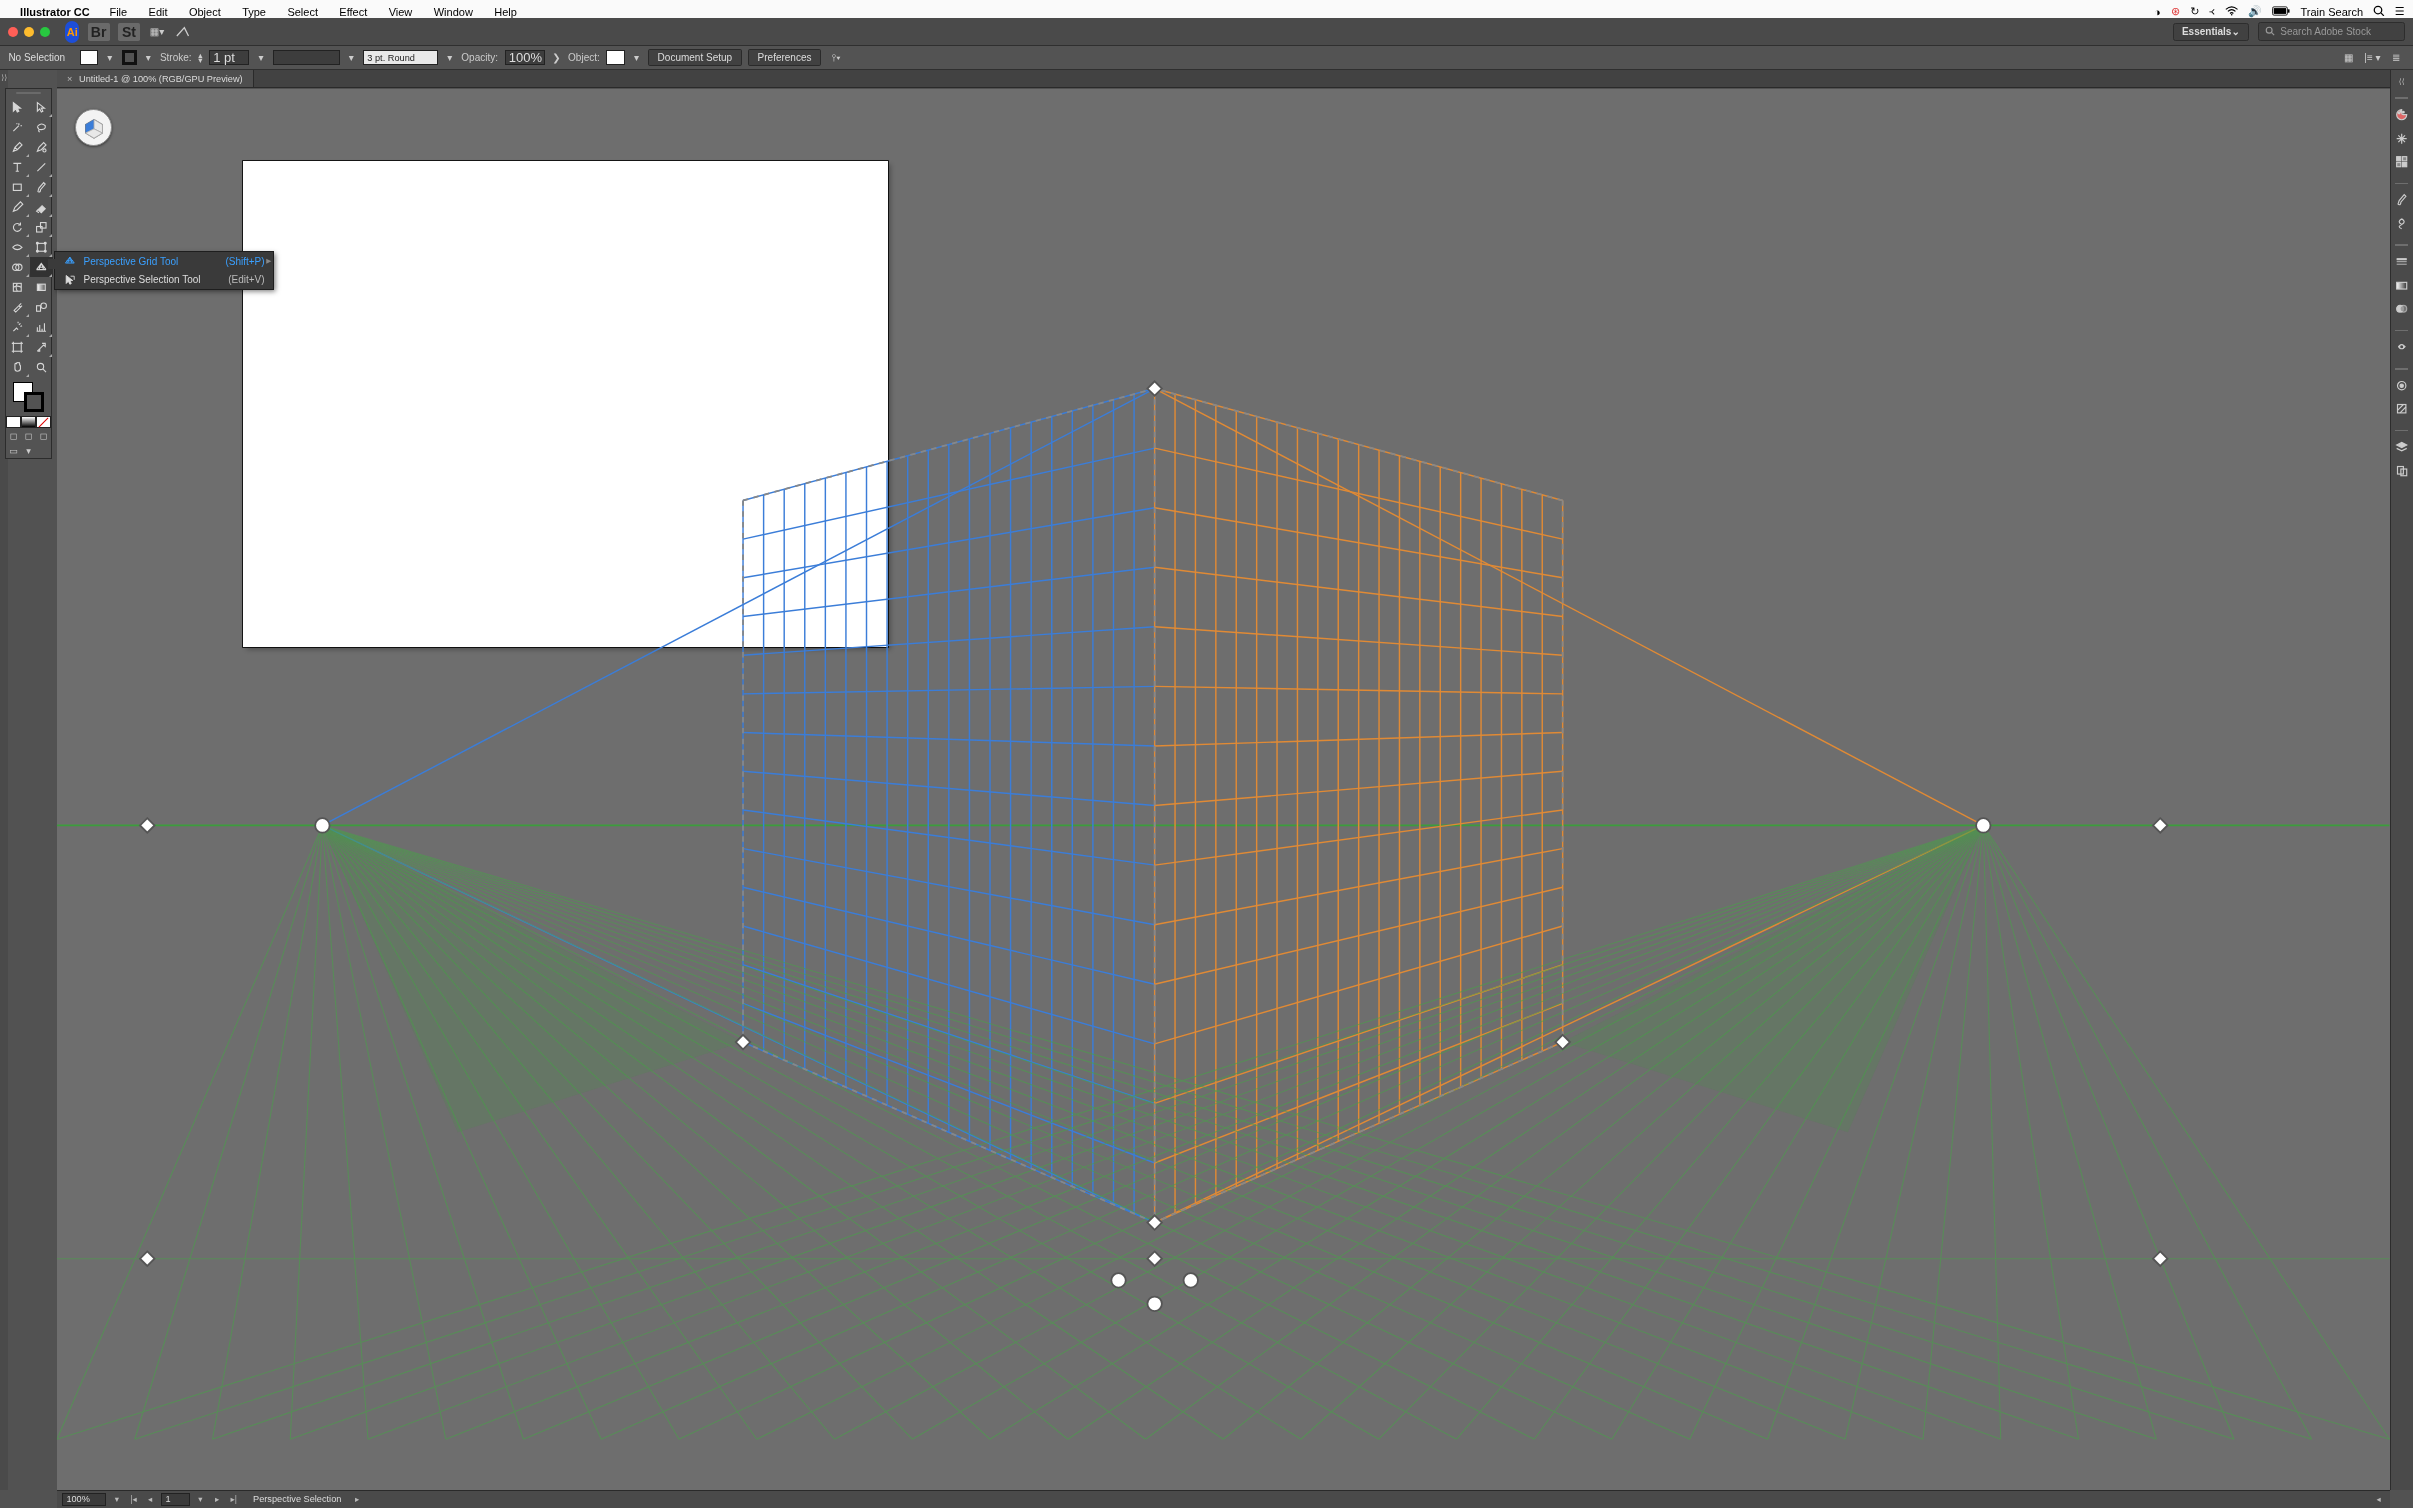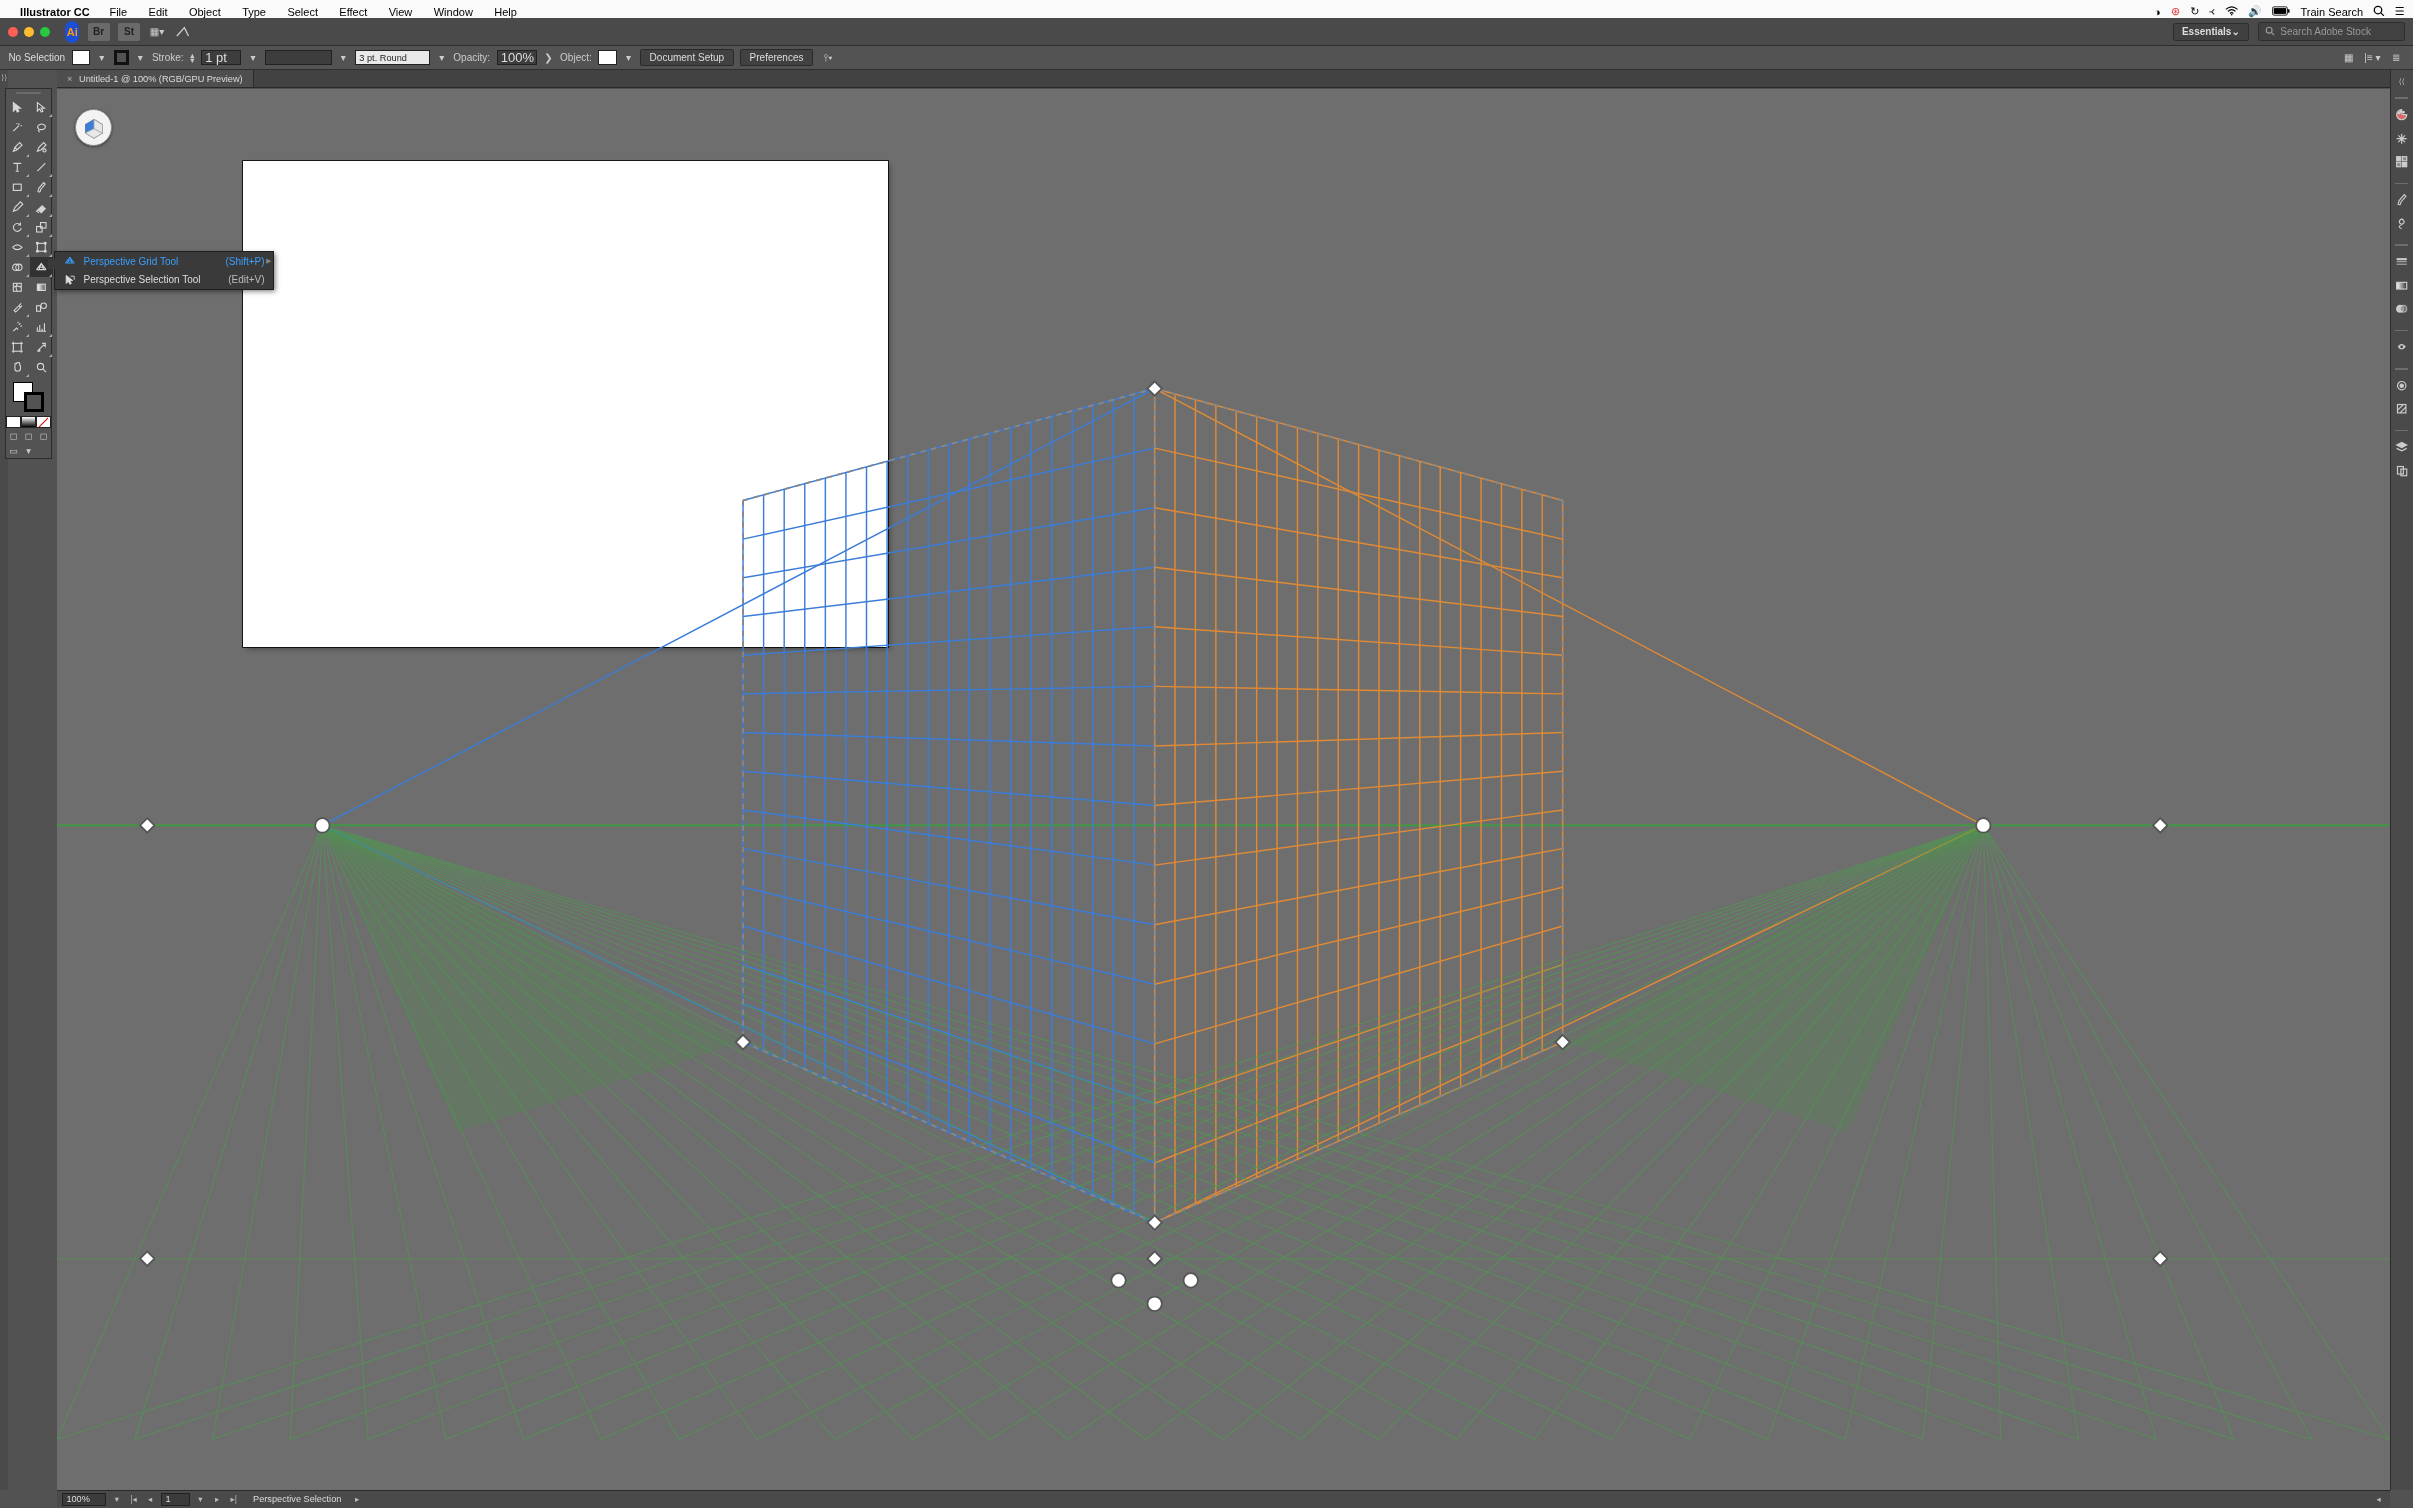--- a/index.html
+++ b/index.html
@@ -12,28 +12,28 @@
   .mac-menubar .menu-item { margin-right:13.4px; cursor:default;padding-left:8px; }
   .mac-menubar .right { margin-left:auto; display:flex; align-items:center; gap:10px; }
   .mac-menubar .right .status-ico { font-size:11px; }
 
   
   .app-bar { position:absolute; top:18.4px; left:0; right:0; height:27px; background:#4a4a4a; display:flex; align-items:center; padding:0 8.4px; gap:8.4px; }
   .traffic { display:flex; gap:5.9px; margin-right:6.7px; }
   .traffic .dot { width:10px; height:10px; border-radius:50%; }
   .dot.red{background:#ff5f57;} .dot.yel{background:#febc2e;} .dot.grn{background:#28c840;}
   .ai-logo { width:14px; height:22px; background:#1d4ed8; color:#ff9a00; font-weight:700; display:flex; align-items:center; justify-content:center; border-radius:10px; font-size:11px; }
-  .chip { width:22px; height:18.4px; background:#6a6a6a; display:flex; align-items:center; justify-content:center; font-size:10px; color:#222; font-weight:600; border-radius:1.7px; }
+  .chip { width:22px; height:18.4px; background:#6a6a6a; display:flex; align-items:center; justify-content:center; font-size:14px; color:#222; font-weight:600; border-radius:1.7px; }
   .app-bar .spacer { flex:1; }
   .workspace-btn { background:#414141; border:0.8px solid #2d2d2d; padding:2.5px 8.4px; border-radius:2.5px; display:flex; align-items:center; gap:0; font-size:10px; color:#ddd;font-weight:bold; }
   .stock-search { background:#414141; border:0.8px solid #2d2d2d; padding:2.5px 6.7px; border-radius:2.5px; width:147px; display:flex; align-items:center; gap:5px; color:#999; font-size:10px; }
 
   
   .ctrl-bar { position:absolute; top:45px; left:0; right:0; height:25px; background:#535353; border-top:0.8px solid #2f2f2f; border-bottom:0.8px solid #2f2f2f; display:flex; align-items:center; padding:0 8.4px; gap:6.7px; color:#ddd; font-size:10px; }
-  .ctrl-bar .sel-label { margin-right:0; }
+  .ctrl-bar .sel-label { margin-right:8px; }
   .swatch-box { width:18.4px; height:15px; border:0.8px solid #222; display:inline-block; }
   .swatch-box.white { background:#fff; }
   .drop-caret { width:10px; text-align:center; color:#ccc; }
   .lbl { color:#ccc; }
   .num-input { width:40px; height:15px; background:#3d3d3d; border:0.8px solid #222; color:#ddd; padding:0 3px; font-size:13px; display:flex; align-items:center; }
   .brush-rect { width:67px; height:15px; background:#3d3d3d; border:0.8px solid #222; }
   .wide-input { width:75px; height:15px; background:#e9e9e9; border:0.8px solid #222; color:#222; padding:0 3.4px; font-size:9.2px; display:flex; align-items:center; }
   .btn { background:#414141; border:0.8px solid #2a2a2a; padding:1.7px 8.4px; border-radius:1.7px; font-size:10px; color:#ddd; }
   .ctrl-bar .spacer { flex:1; }
   .tiny-ico { width:17px; height:17px; display:flex; align-items:center; justify-content:center; color:#ccc; }

